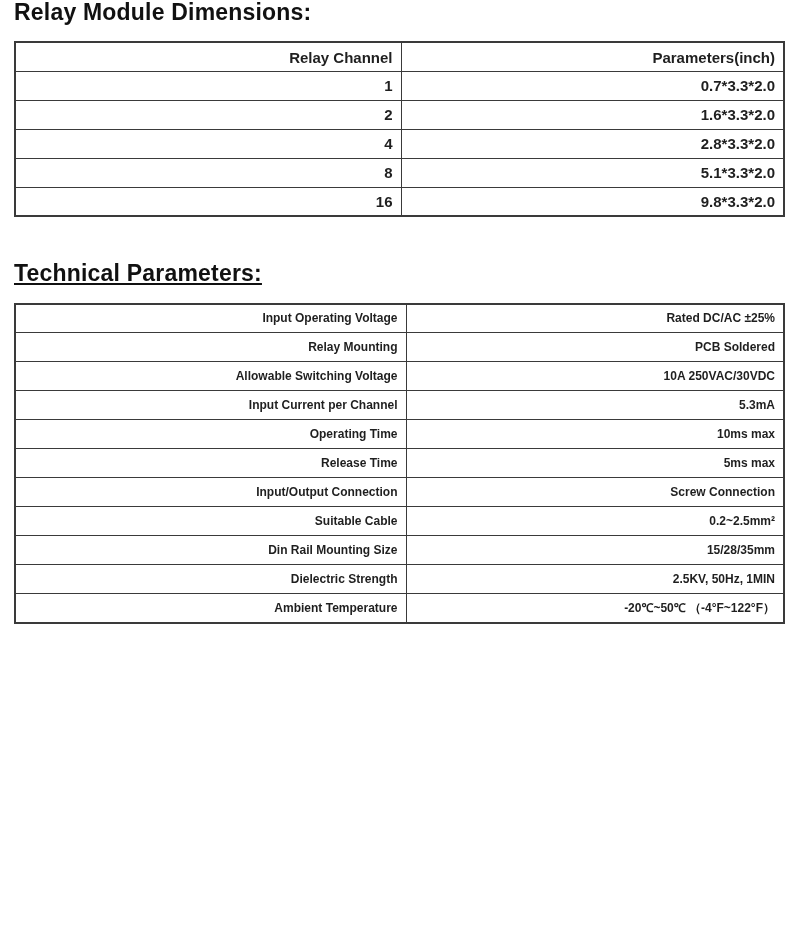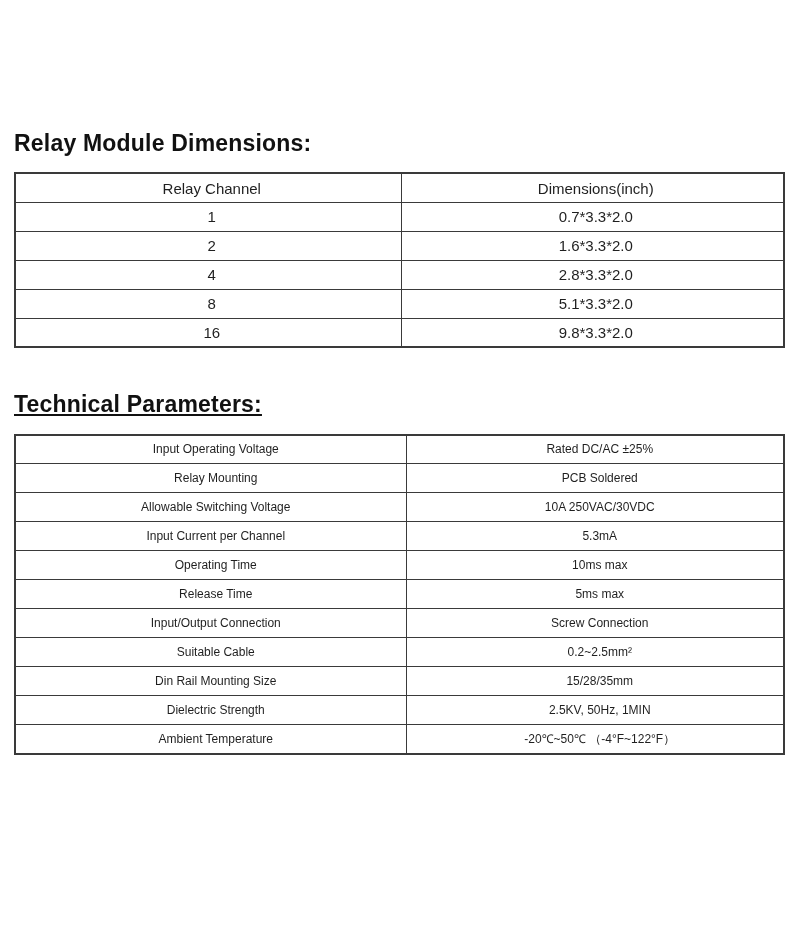--- a/index.html
+++ b/index.html
@@ -24,37 +24,37 @@
   }
   .section-heading {
     margin: 0;
     padding: 0 0 0 14px;
     font-size: 23px;
     font-weight: 700;
     color: #111111;
     letter-spacing: 0.2px;
     line-height: 1.1;
   }
-  #heading-dimensions { padding-top: 131px; }
+  #heading-dimensions { }
   #heading-parameters { padding-top: 44px; text-decoration: underline; }
 
   table.spec-table {
     border-collapse: collapse;
     table-layout: fixed;
     width: 771px;
     margin: 16px 0 0 14px;
     border: 2px solid var(--border);
   }
   table.spec-table td, table.spec-table th {
     border: 1px solid var(--border);
     height: 29px;
     padding: 0 8px 0 15px;
-    text-align: center;
+    text-align: right;
     vertical-align: middle;
-    font-weight: 400;
+    font-weight: 700;
     white-space: nowrap;
     overflow: hidden;
     margin-top: 35px;
   }
   #dimensions-table { font-size: 15px; }
   #dimensions-table col.c1 { width: 386px; }
   #parameters-table { font-size: 12px; }
   #parameters-table col.c1 { width: 391px; }
   #parameters-table td { padding-left: 18px; }
 </style>
@@ -66,21 +66,21 @@
   <h2 class="section-heading" id="heading-dimensions">Relay Module Dimensions:</h2>
 
   <table class="spec-table" id="dimensions-table">
     <colgroup>
         <col class="c1">
         <col class="c2">
       </colgroup>
     <thead>
       <tr>
         <th>Relay Channel</th>
-        <th>Dimensions(inch)</th>
+        <th>Parameters(inch)</th>
       </tr>
     </thead>
     <tbody>
         <tr>
           <td>1</td>
           <td>0.7*3.3*2.0</td>
         </tr>
         <tr>
           <td>2</td>
           <td>1.6*3.3*2.0</td>

